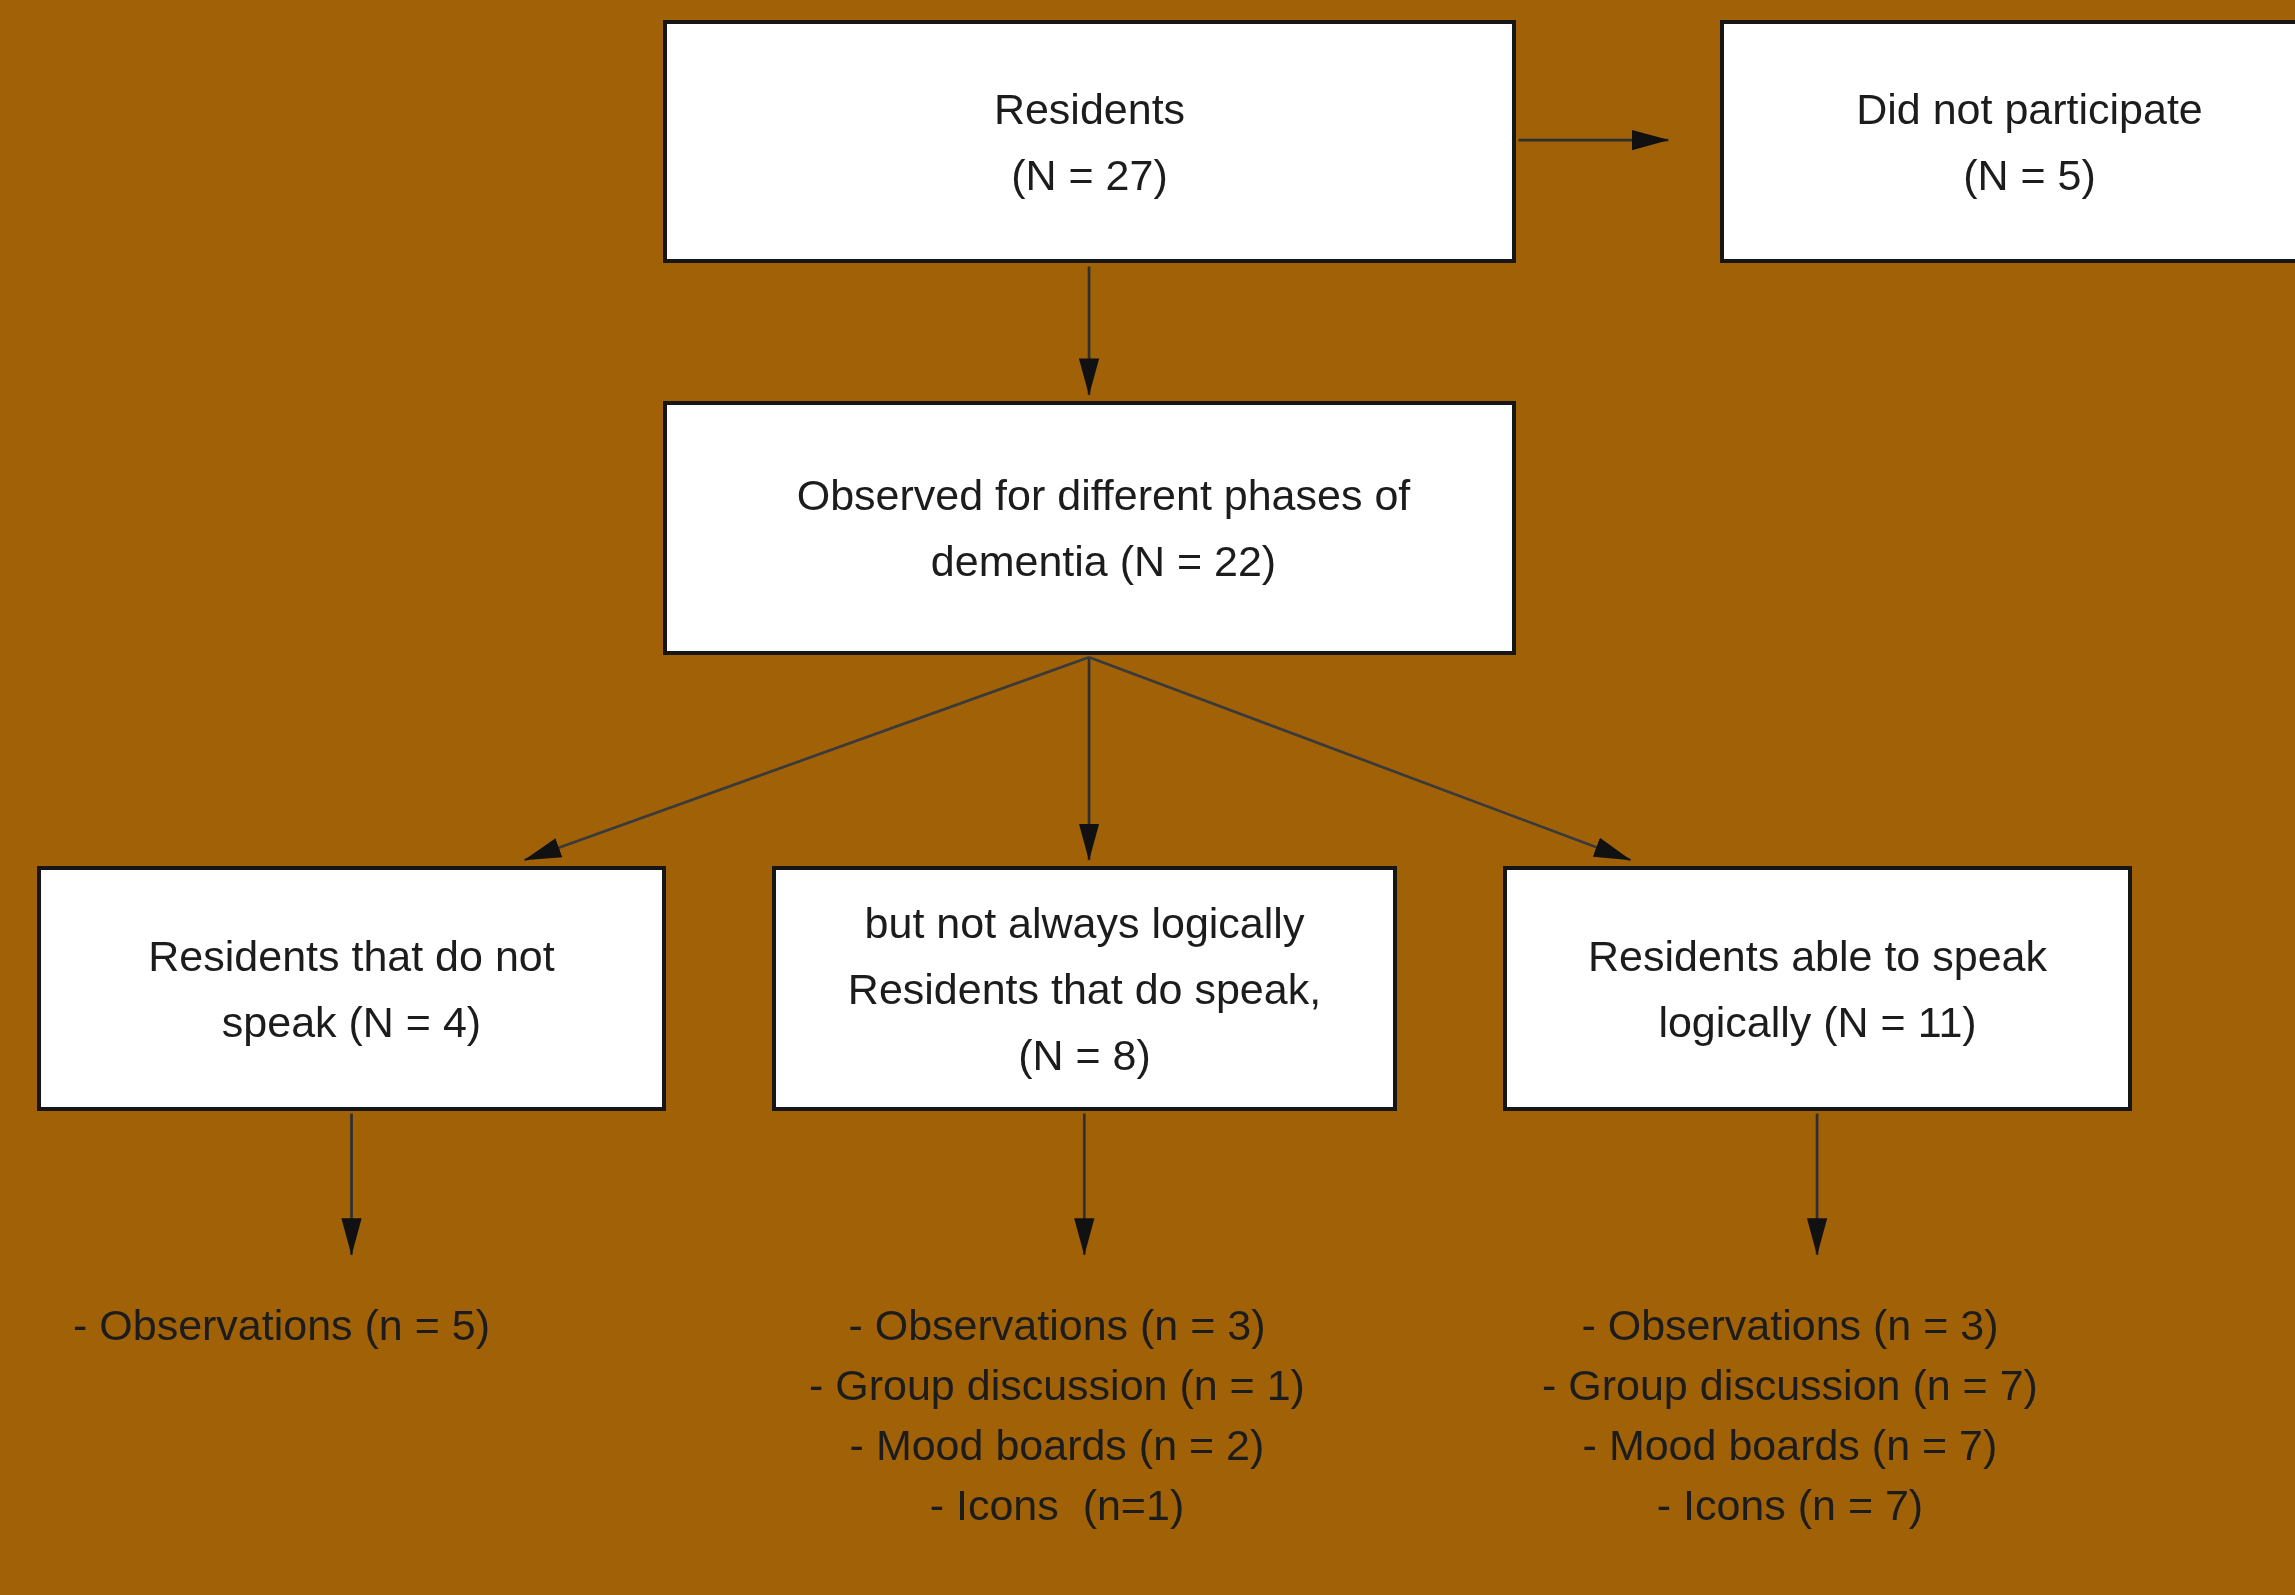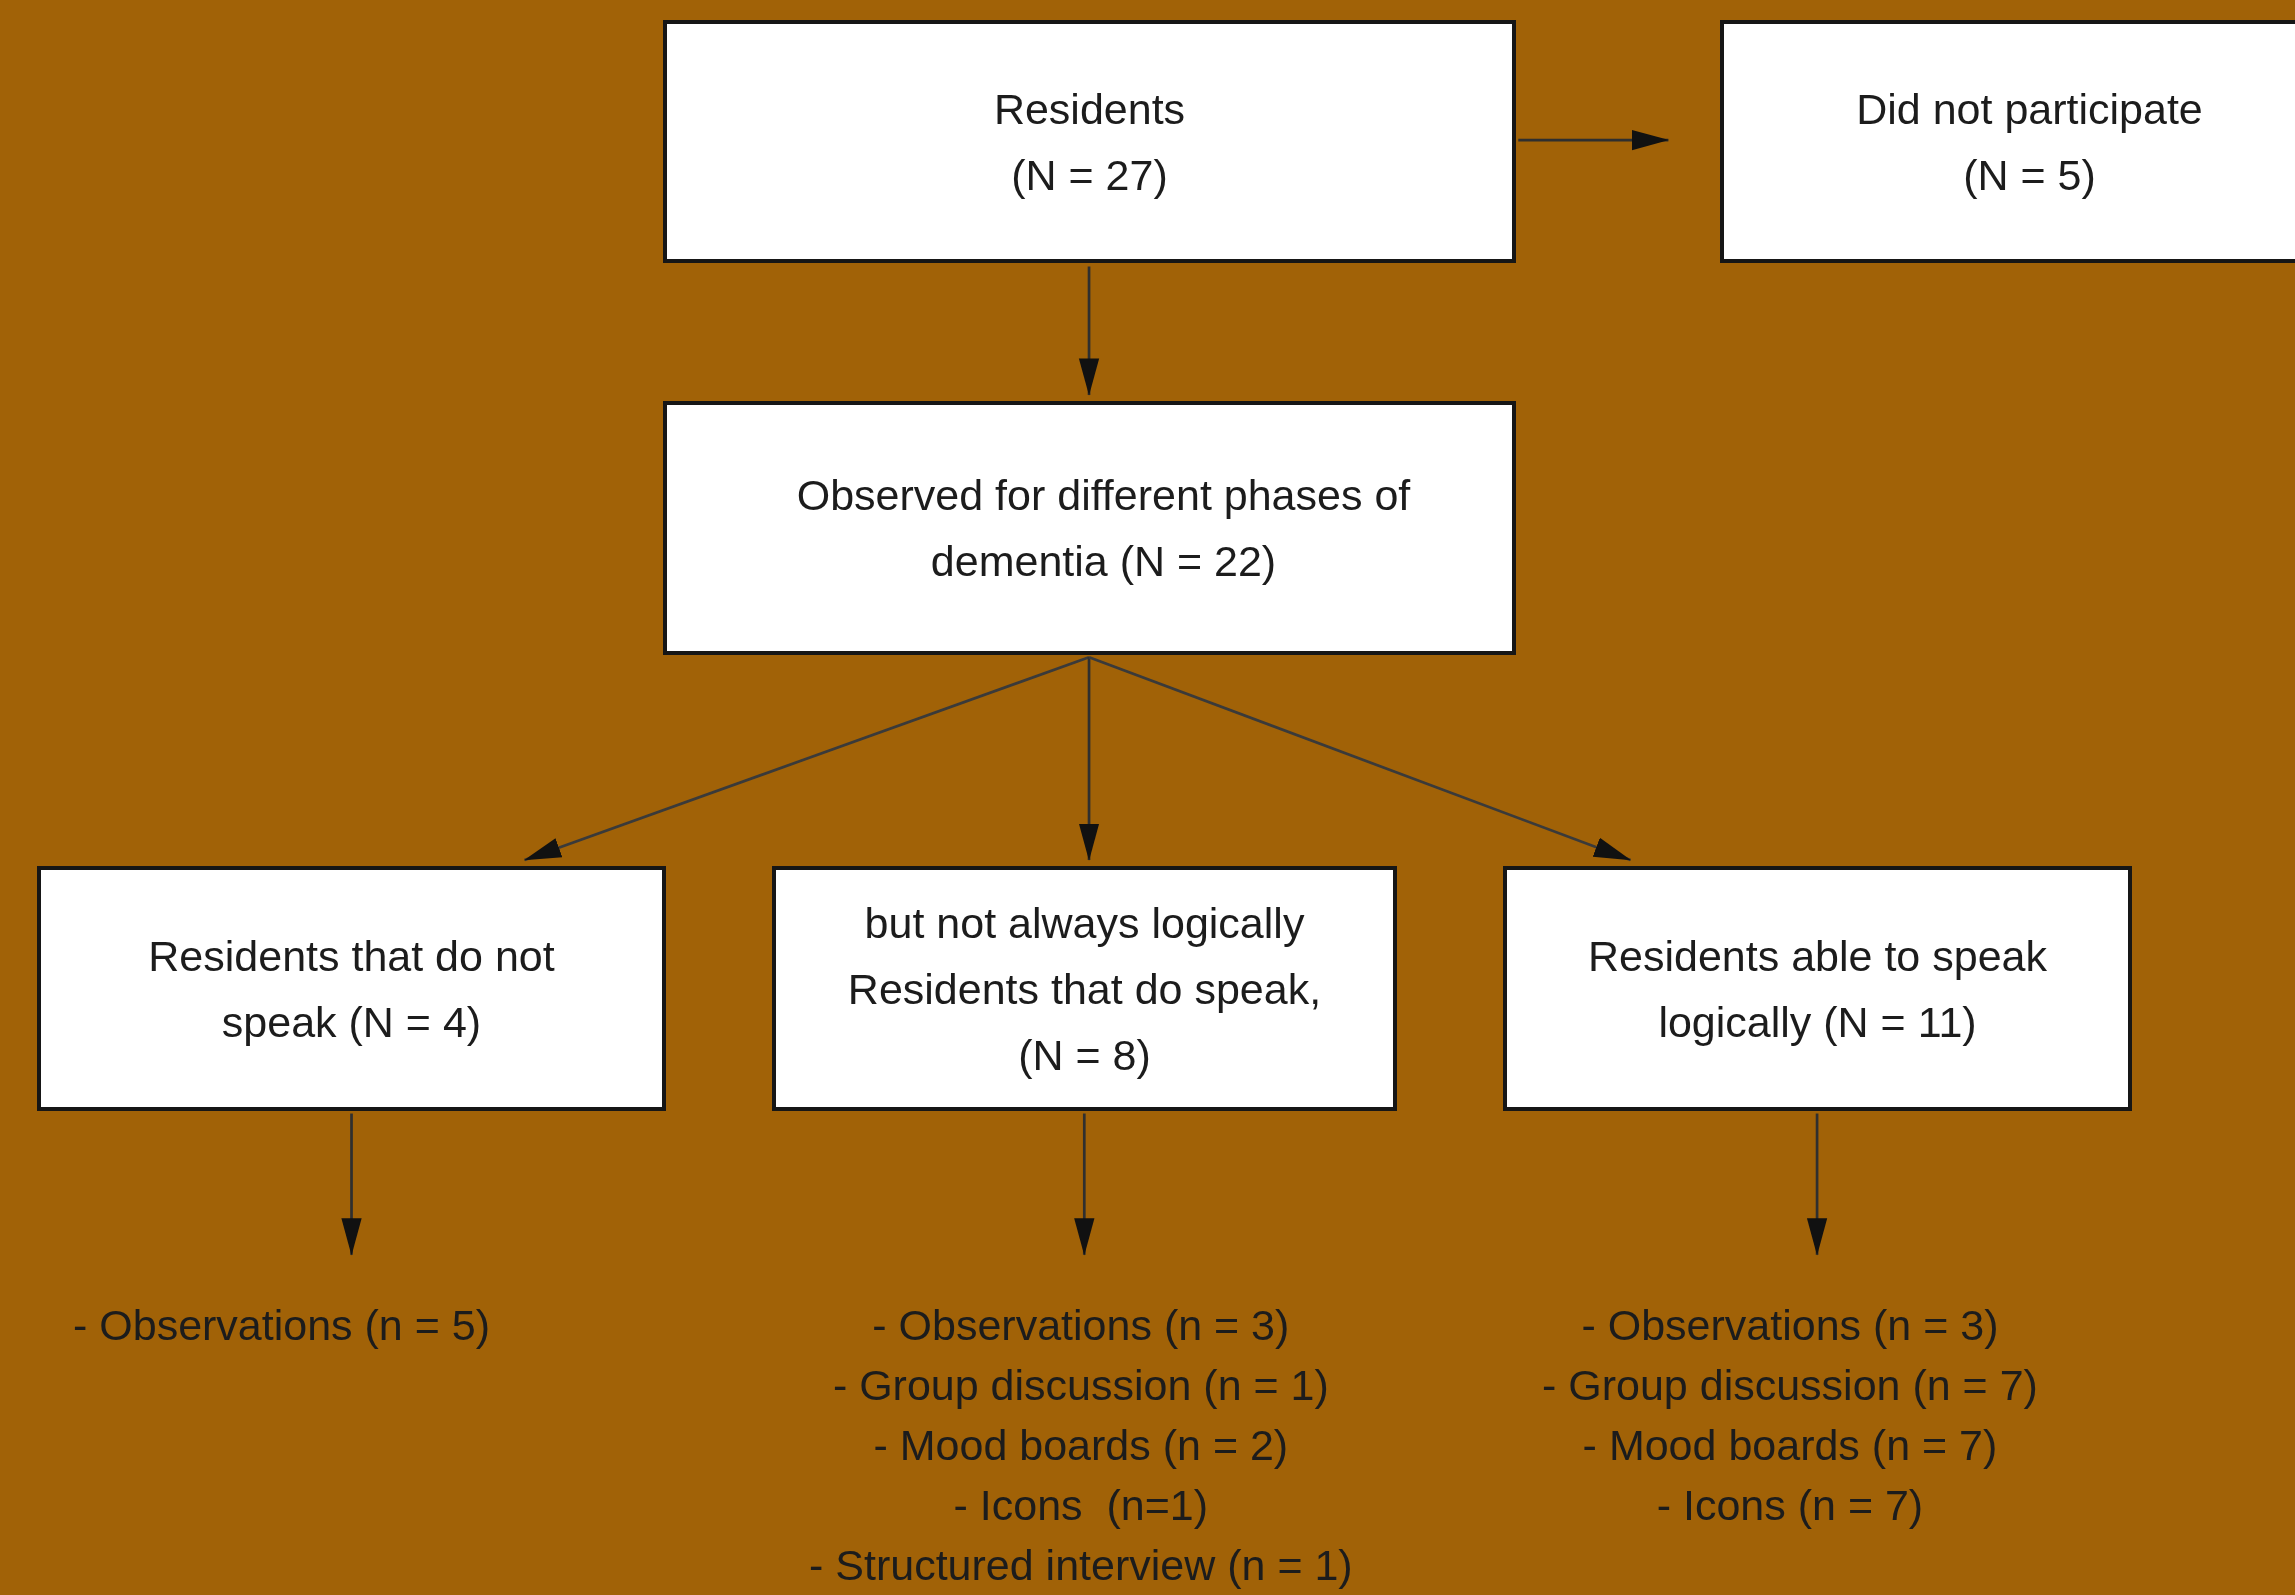--- a/index.html
+++ b/index.html
@@ -107,21 +107,20 @@
 
   <div class="methods" style="left:73px; top:1295px;">
     <div class="method-item">- Observations (n = 5)</div>
   </div>
 
   <div class="methods" style="left:809px; top:1295px;">
     <div class="method-item">- Observations (n = 3)</div>
     <div class="method-item">- Group discussion (n = 1)</div>
     <div class="method-item">- Mood boards (n = 2)</div>
     <div class="method-item">- Icons  (n=1)</div>
-    <div class="method-item">- Structured interview (n = 1)</div>
   </div>
 
   <div class="methods" style="left:1542px; top:1295px;">
     <div class="method-item">- Observations (n = 3)</div>
     <div class="method-item">- Group discussion (n = 7)</div>
     <div class="method-item">- Mood boards (n = 7)</div>
     <div class="method-item">- Icons (n = 7)</div>
   </div>
 
 </div>

